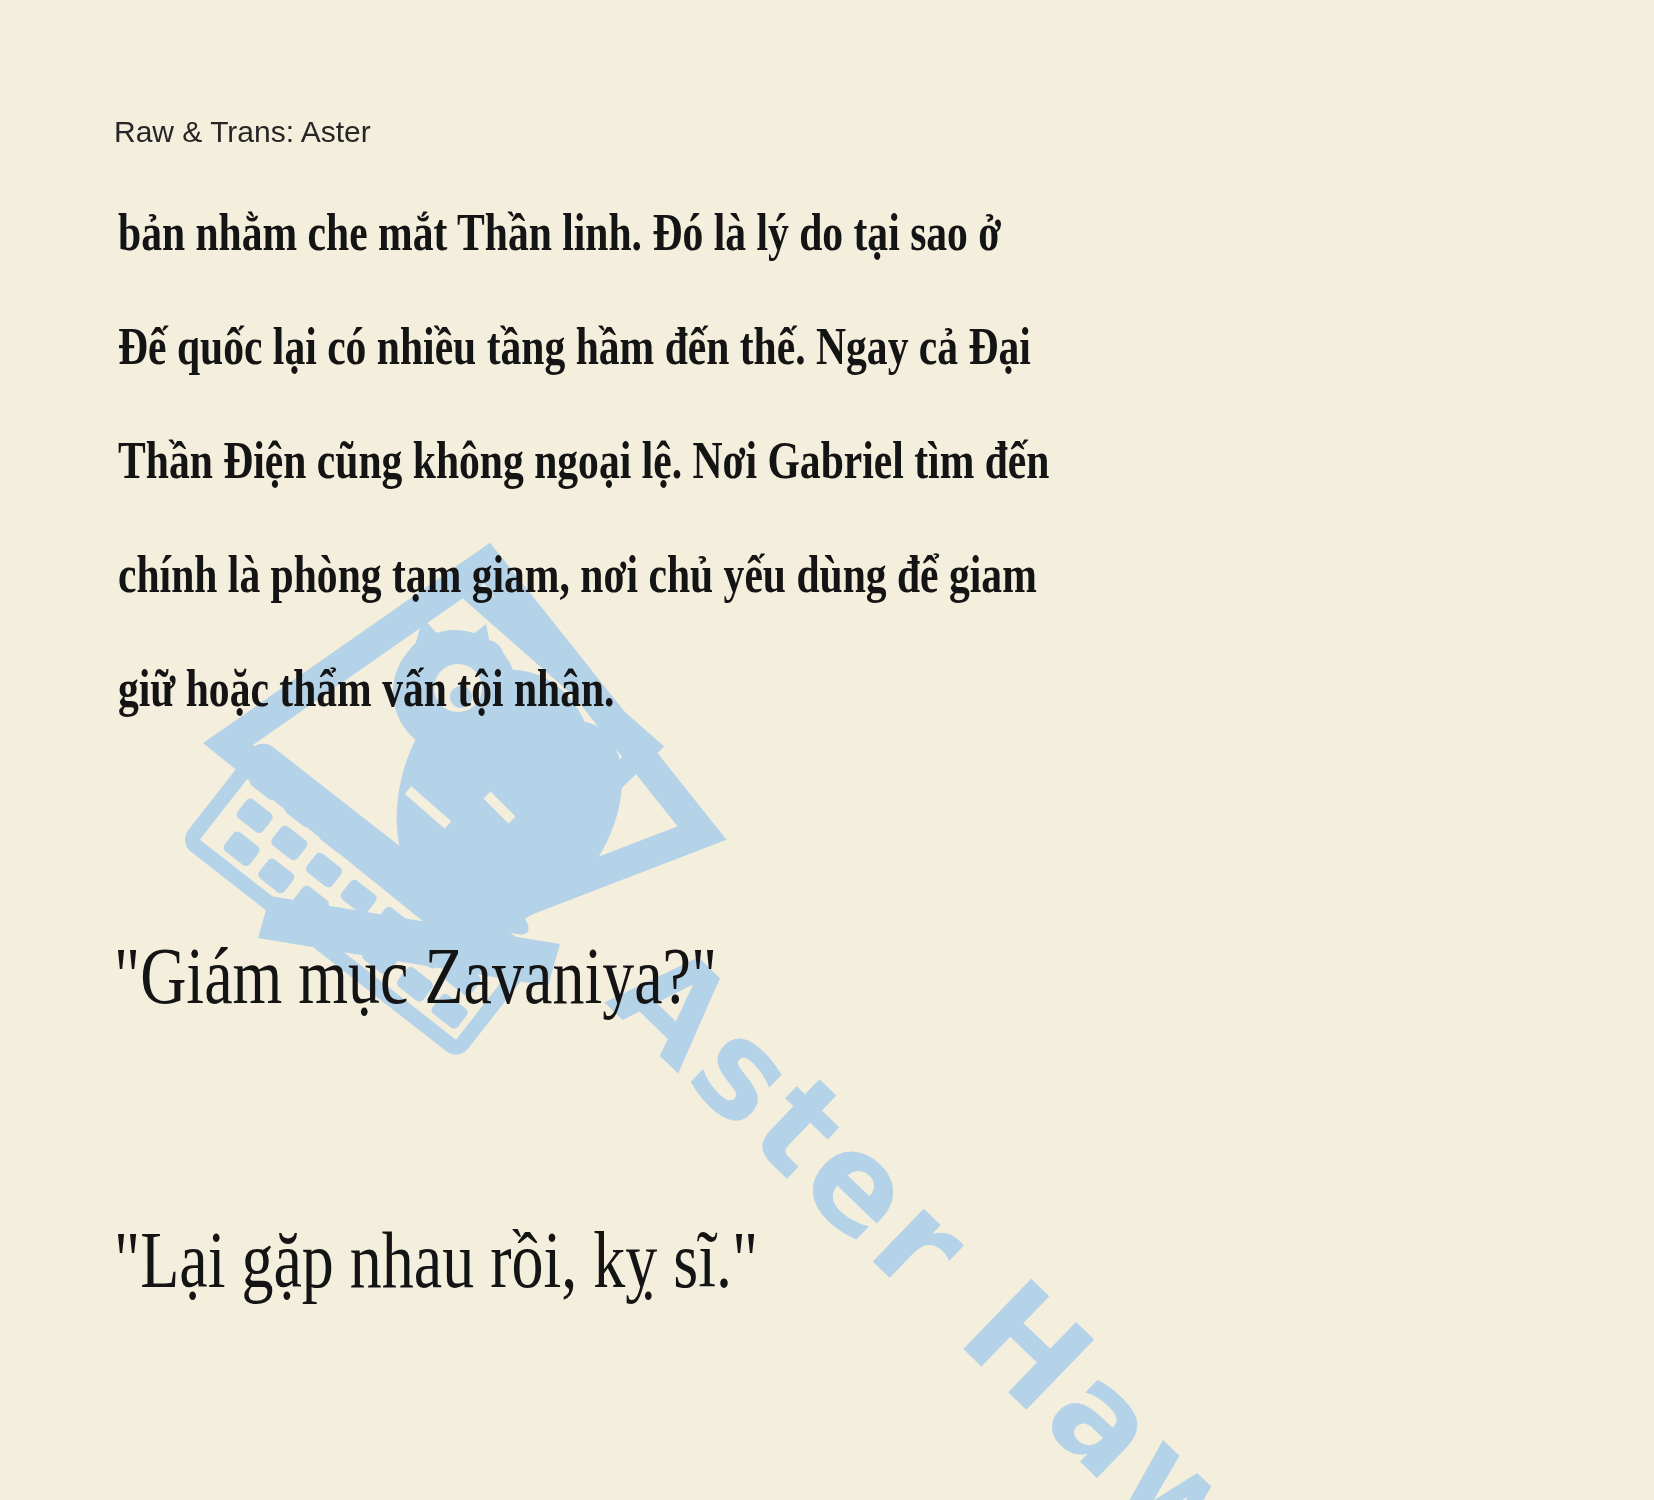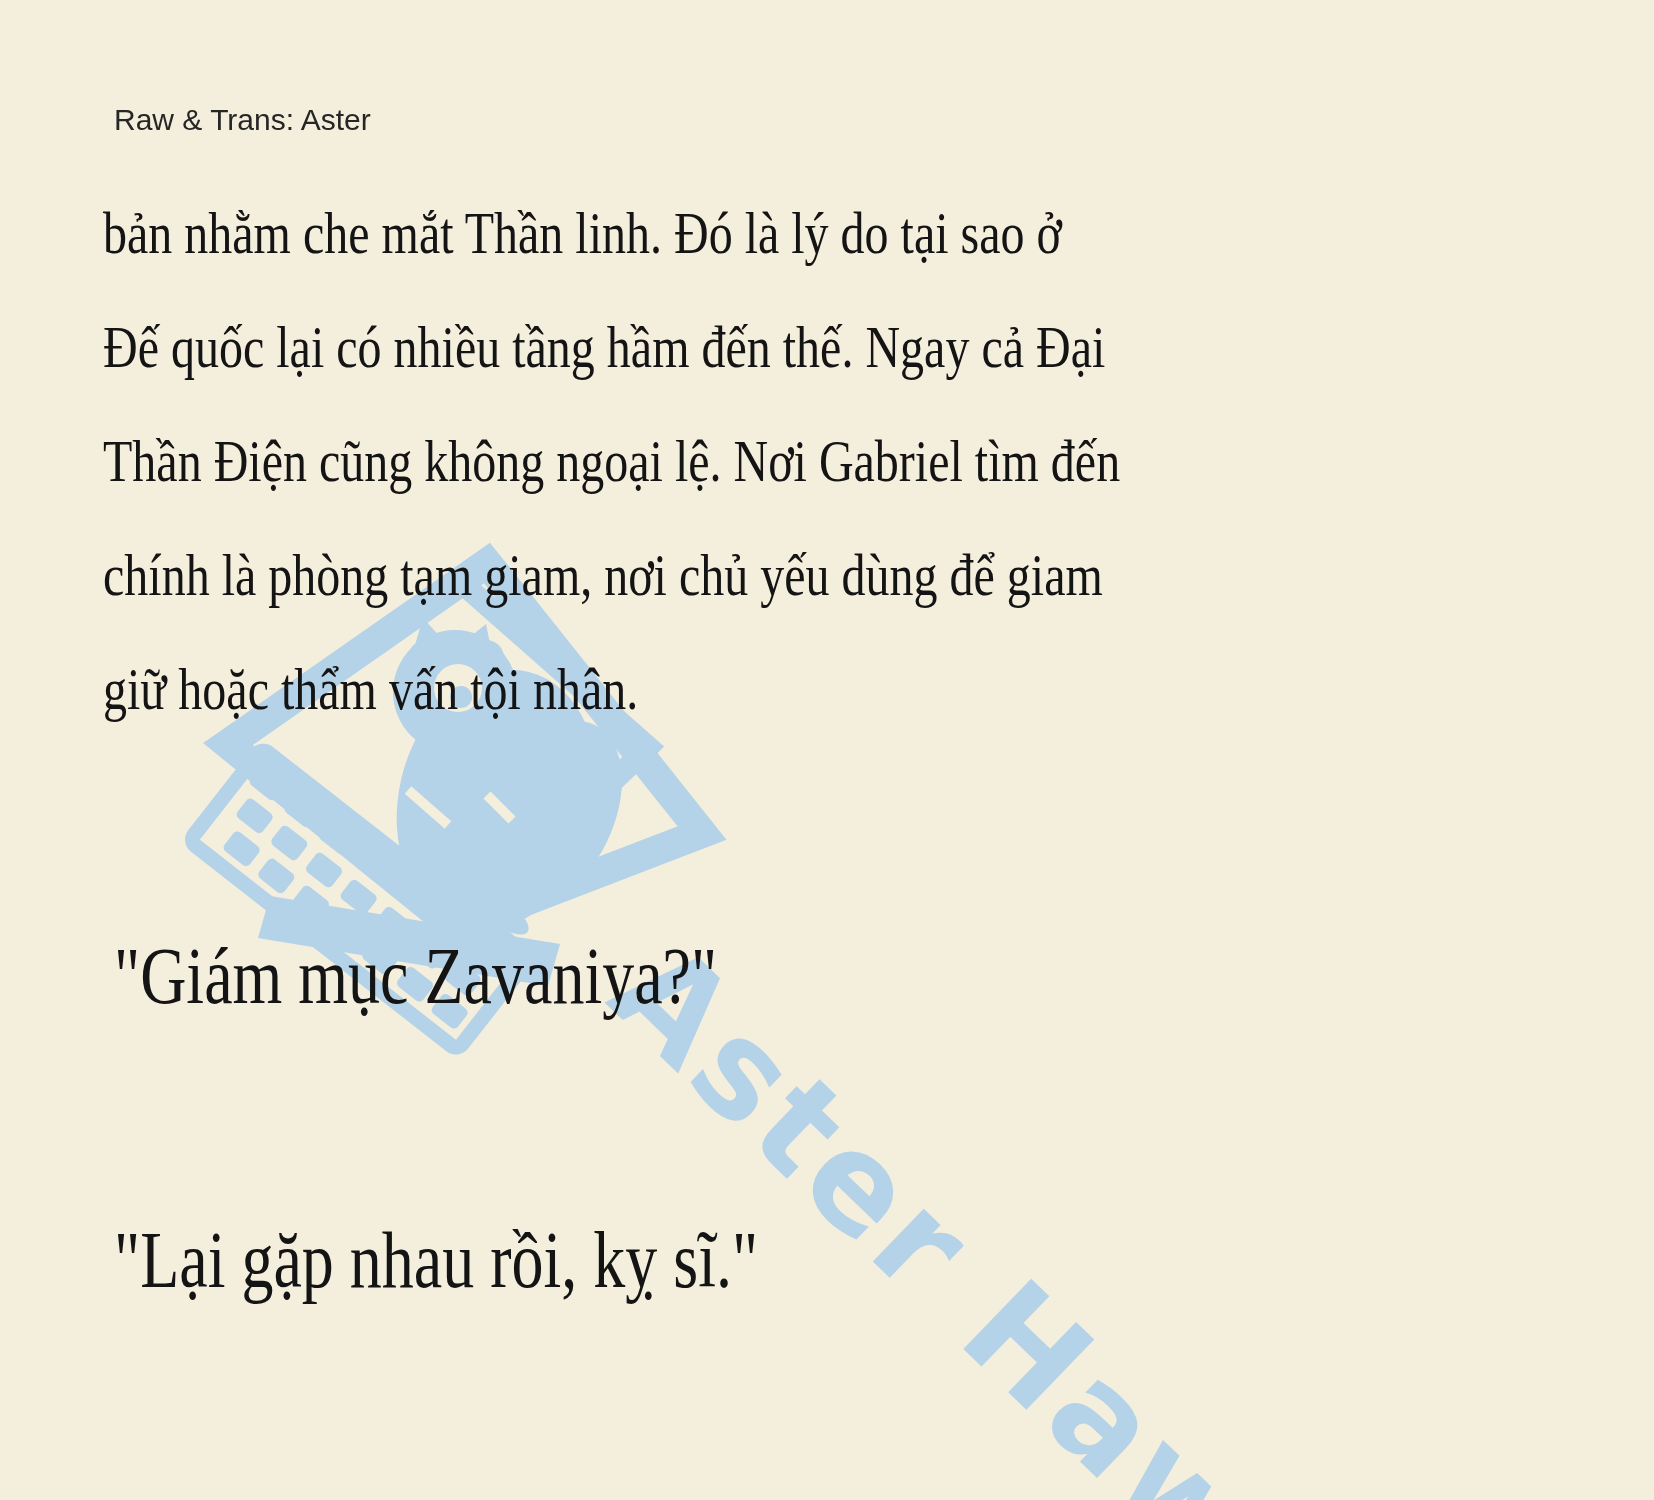--- a/index.html
+++ b/index.html
@@ -25,27 +25,27 @@
   .wsbg{stroke:var(--bg);fill:none;}
   .wm-text{
     fill:var(--wm);
     font-family:"DejaVu Sans",sans-serif;
     font-weight:bold;
     font-size:134px;
     letter-spacing:6px;
   }
   
   .credit{
-    position:absolute;left:114px;top:103px;z-index:2;
+    position:absolute;left:114px;top:115px;z-index:2;
     font-family:"Liberation Sans","DejaVu Sans",sans-serif;
     font-size:30px;color:#262626;
   }
   .para{
-    position:absolute;left:103px;top:176px;width:1480px;z-index:2;
-    font-size:60px;line-height:114px;
+    position:absolute;left:118px;top:176px;width:1480px;z-index:2;
+    font-size:52px;line-height:114px;font-weight:bold;
   }
   .para .line{
     white-space:nowrap;
     transform:scaleX(0.8);
     transform-origin:0 50%;
   }
   .quote{
     position:absolute;left:114px;z-index:2;
     font-size:80px;line-height:114px;
     white-space:nowrap;

